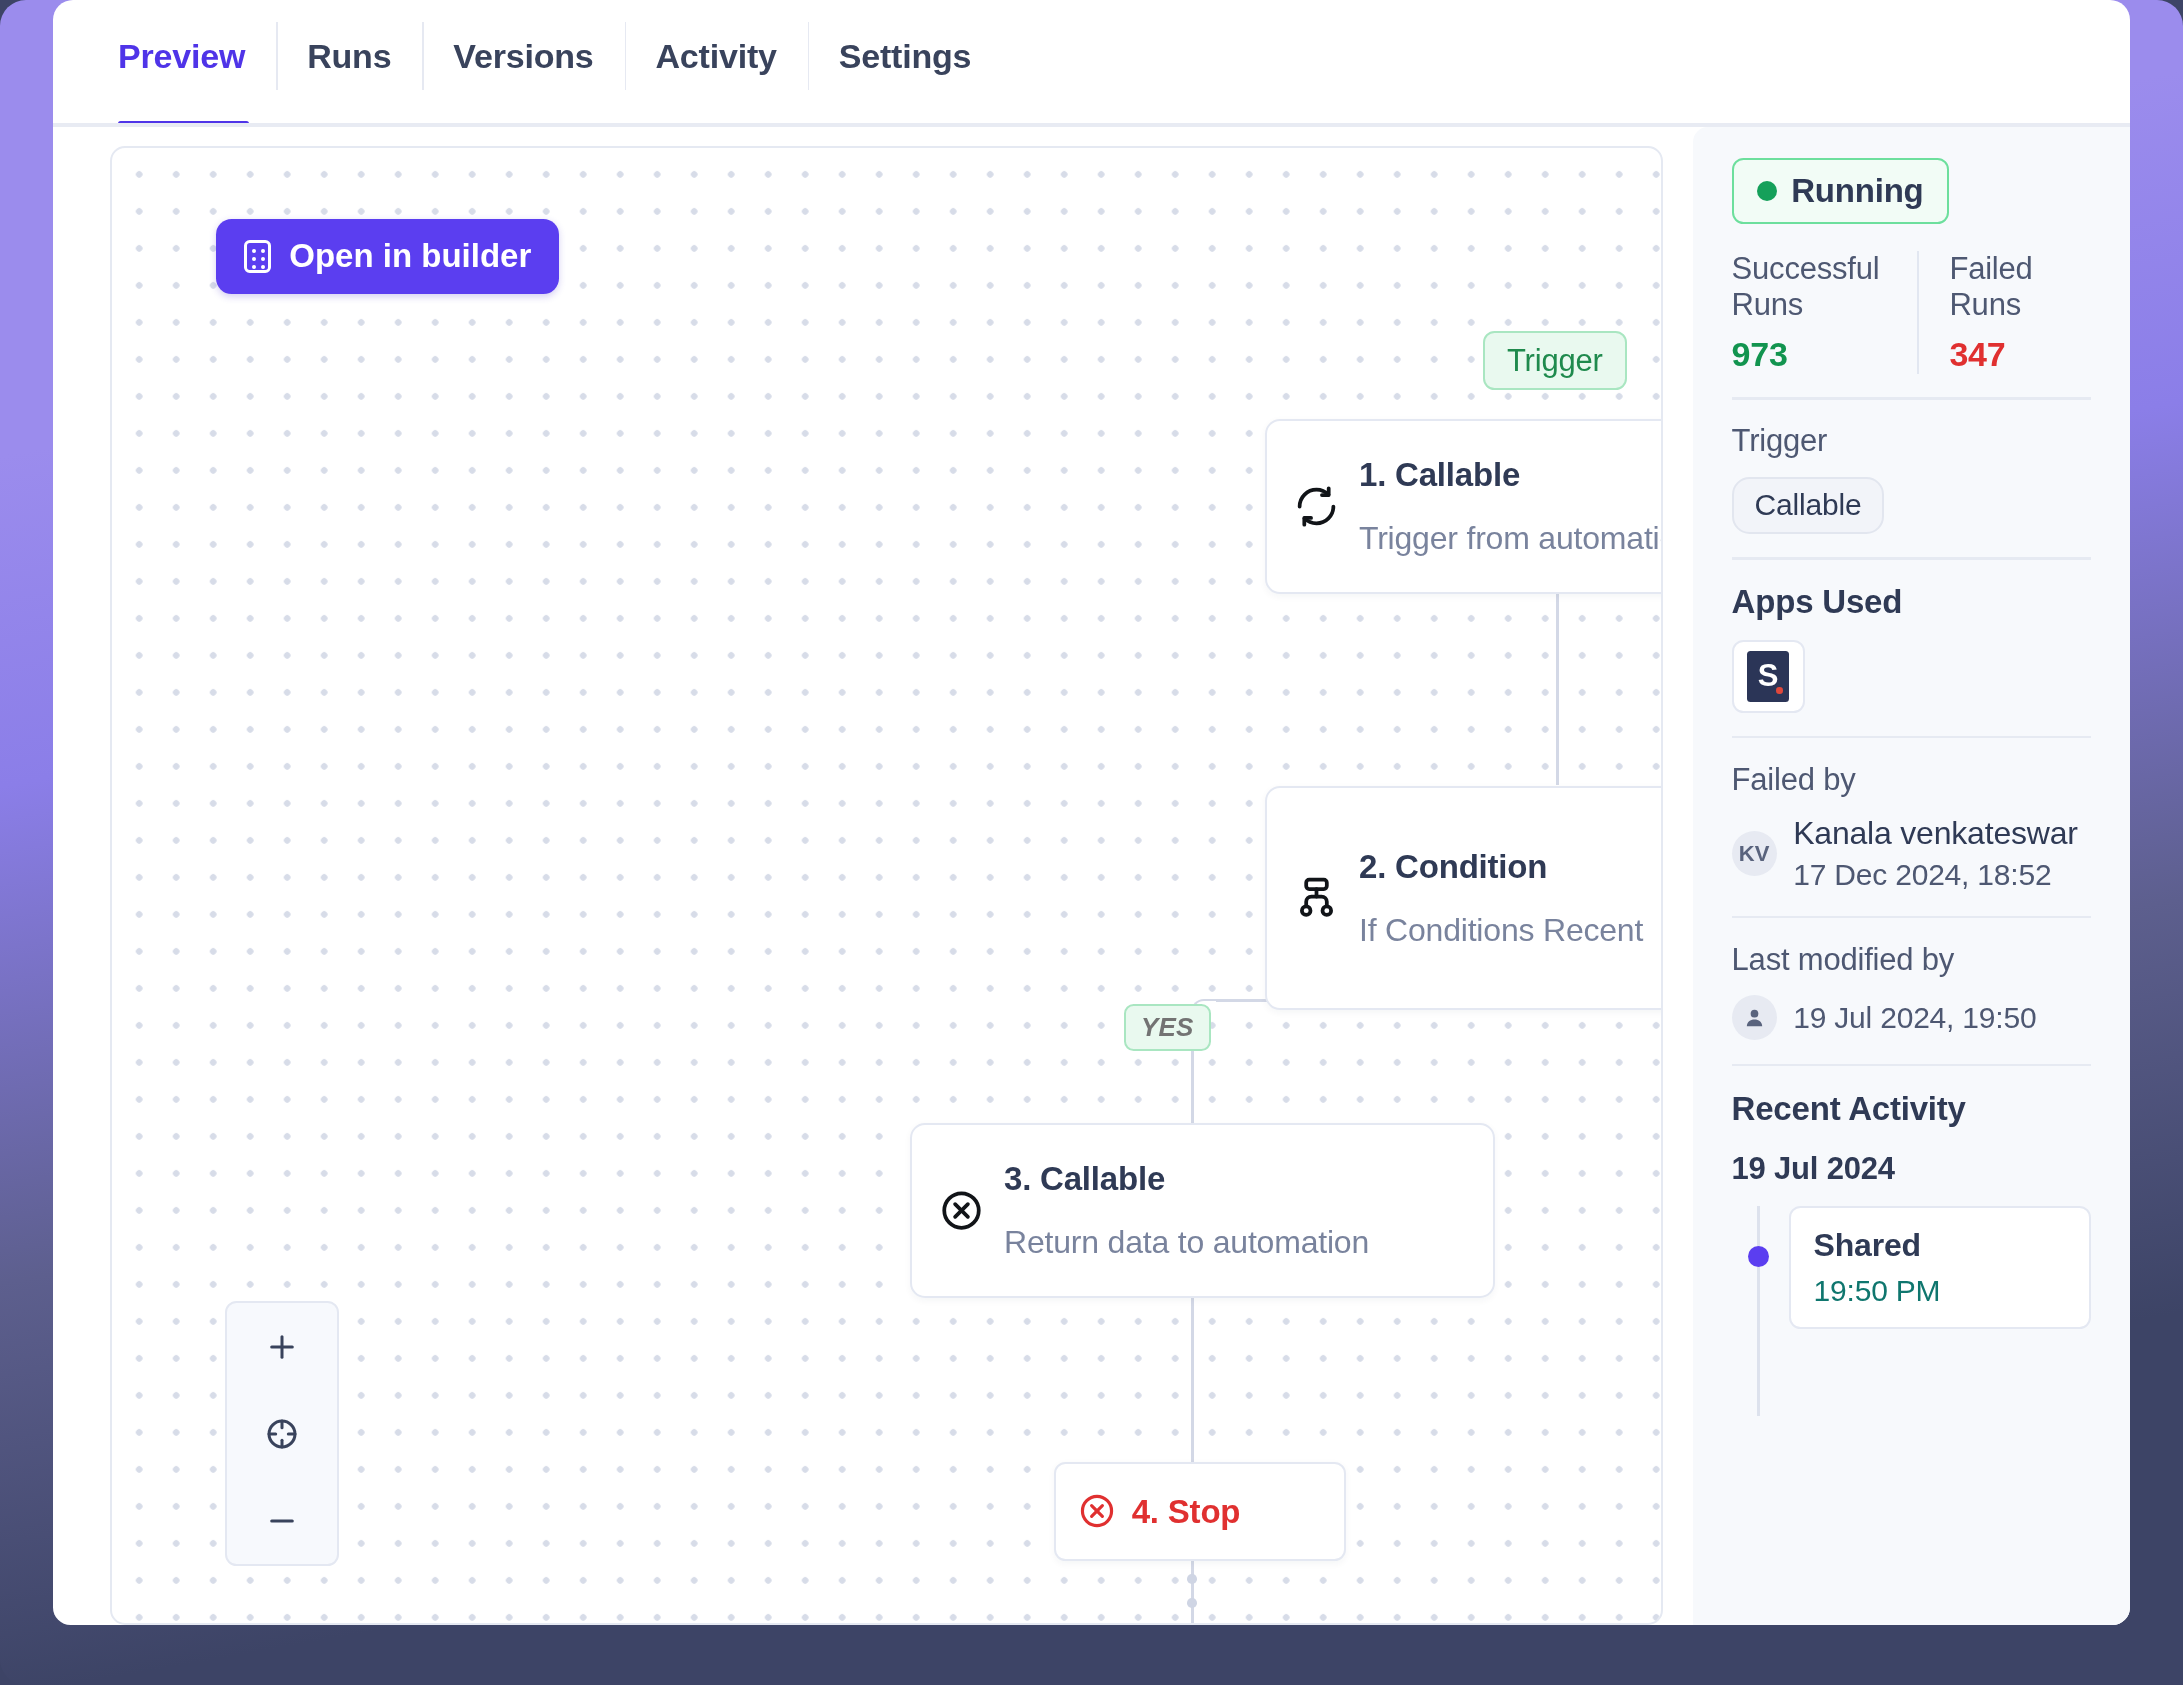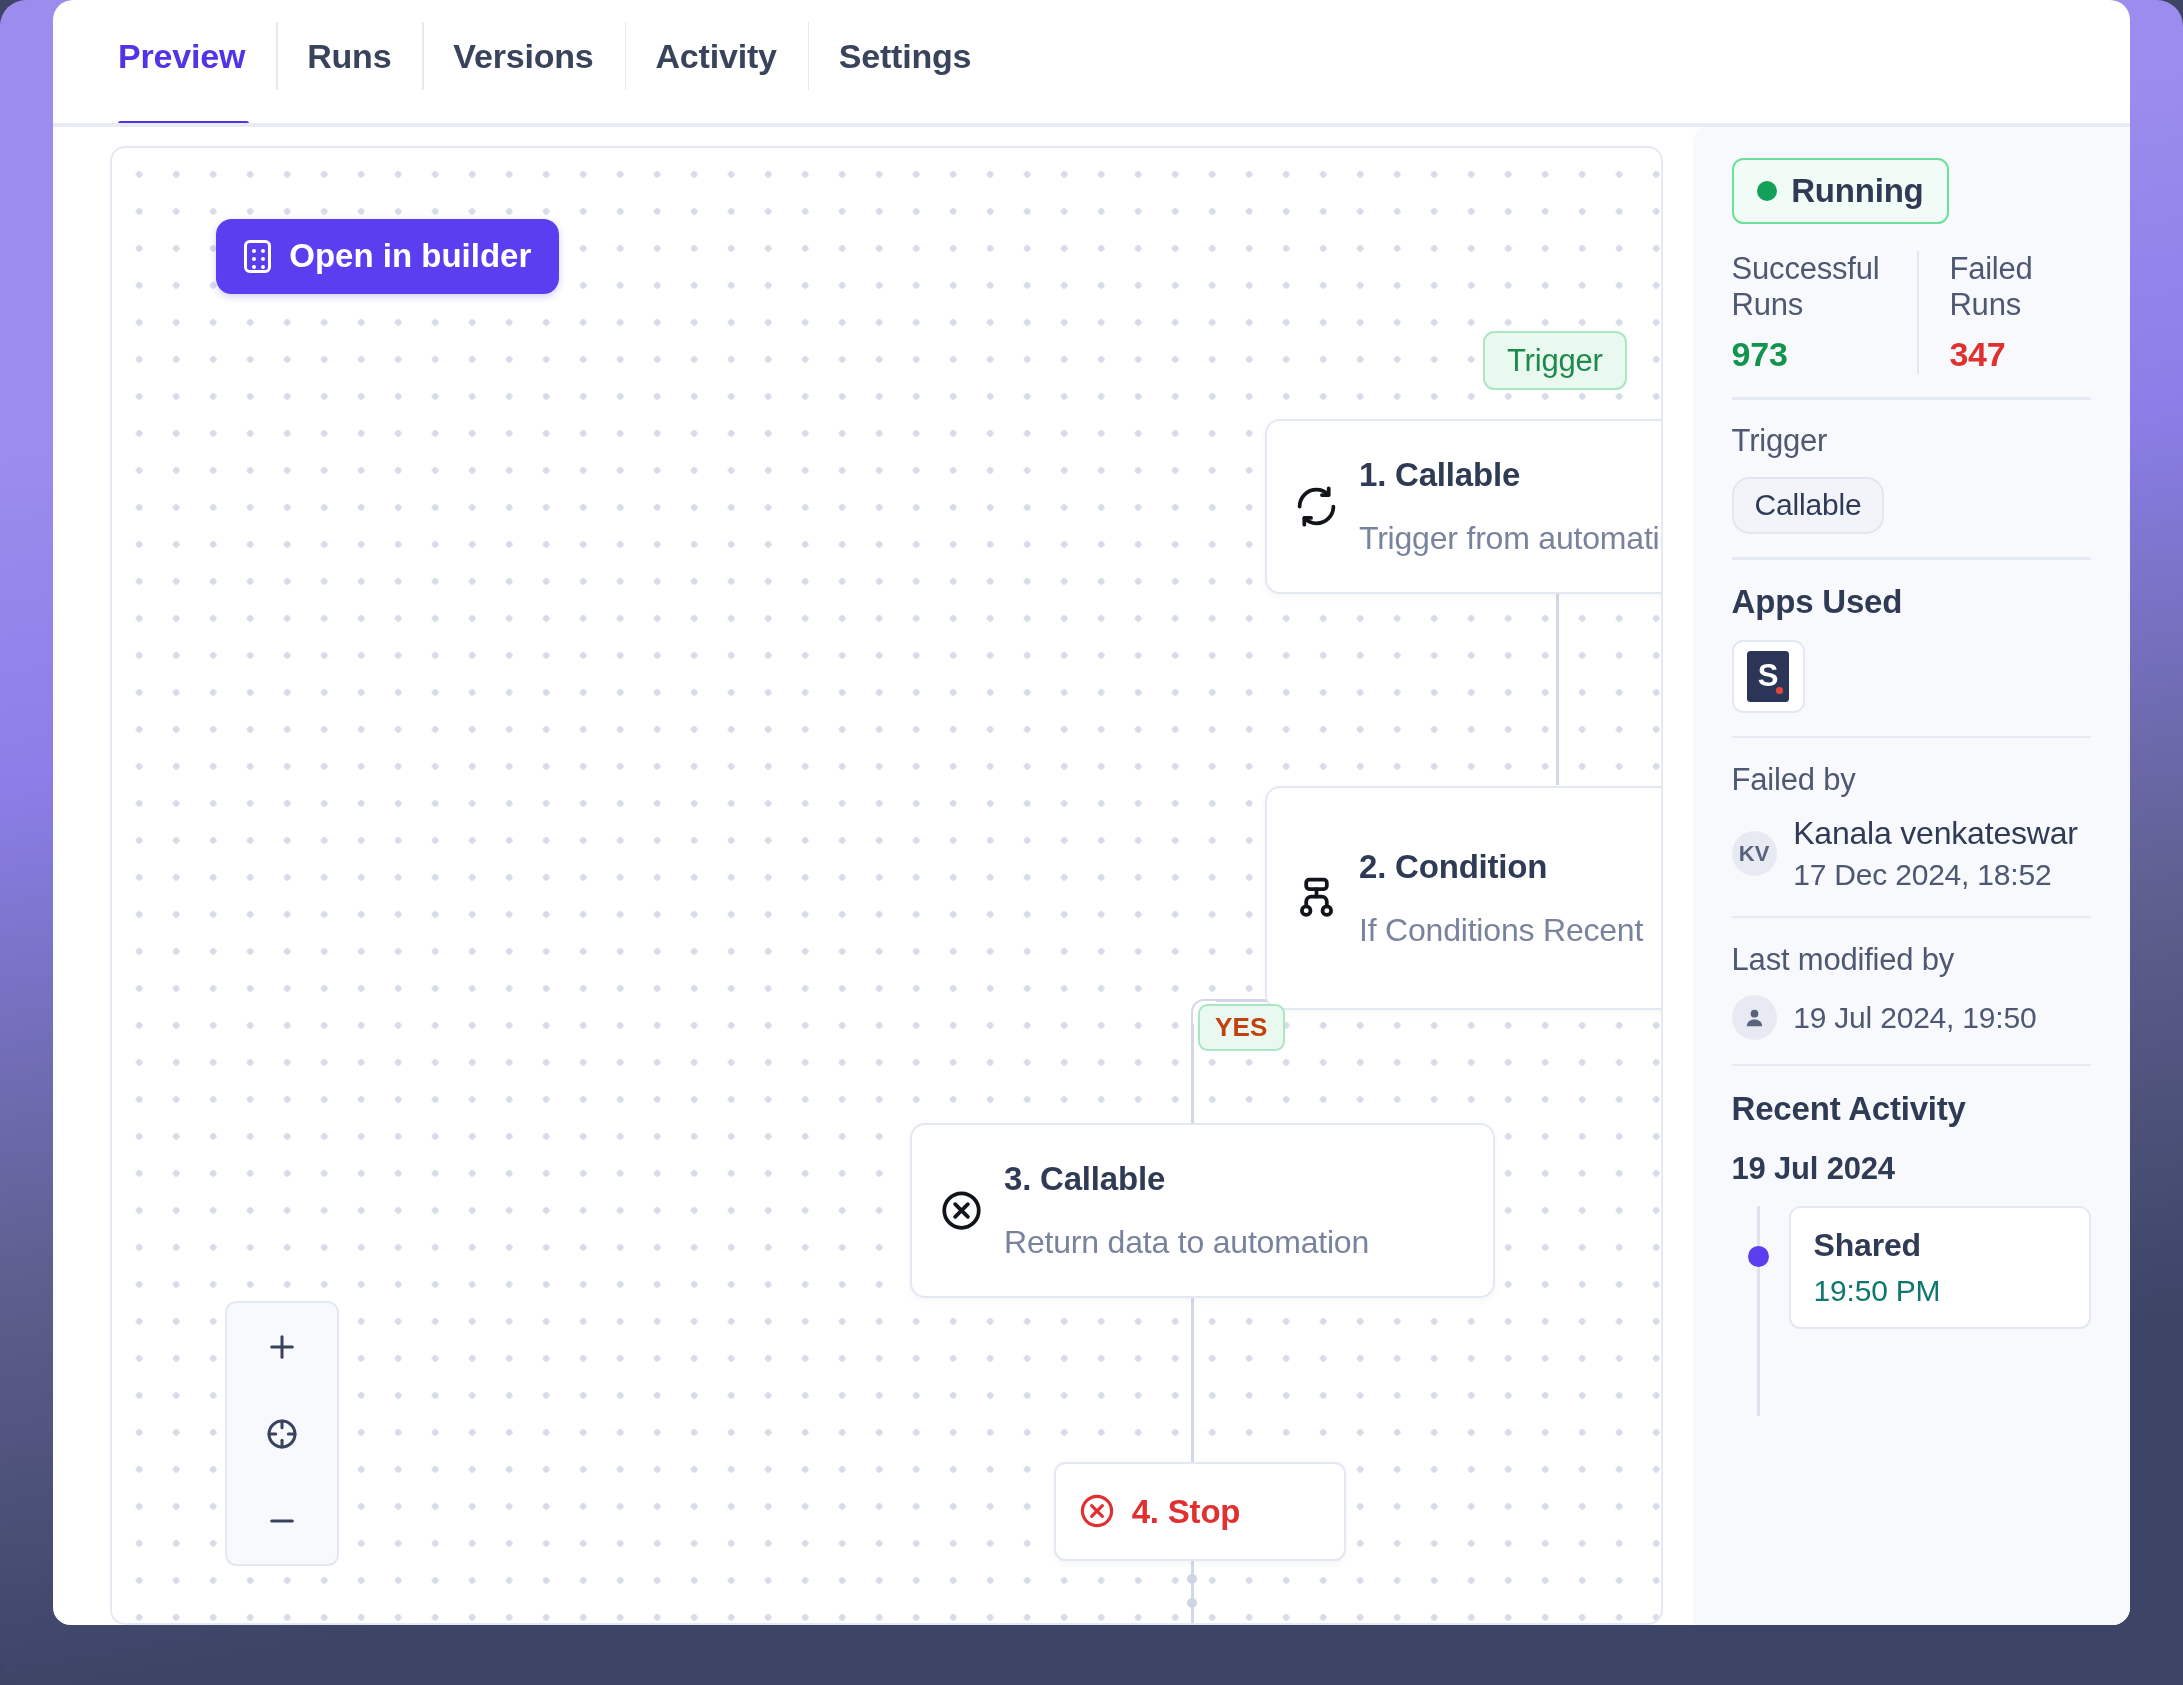--- a/index.html
+++ b/index.html
@@ -156,22 +156,22 @@
 
   
   .branch-chip {
     position: absolute;
     border-radius: 9.6px;
     padding: 6.1px 15px;
     font-size: 26px; font-weight: 700;
     letter-spacing: 0.2px;
   }
   #chip-yes {
-    left: 1086px; top: 856px;
-    background: #e9f9ef; border: 2.2px solid #a9e6c1; color: #c2410c;
+    left: 1012px; top: 856px;
+    background: #e9f9ef; border: 2.2px solid #a9e6c1; color: #737373; font-style: italic;
   }
 
   
   #zoom-cluster {
     position: absolute; left: 113px; top: 1153px;
     width: 114px;
     background: #f7f9fd; border: 2.2px solid #e4e8f2; border-radius: 11.4px;
     display: flex; flex-direction: column;
   }
   .zbtn {

